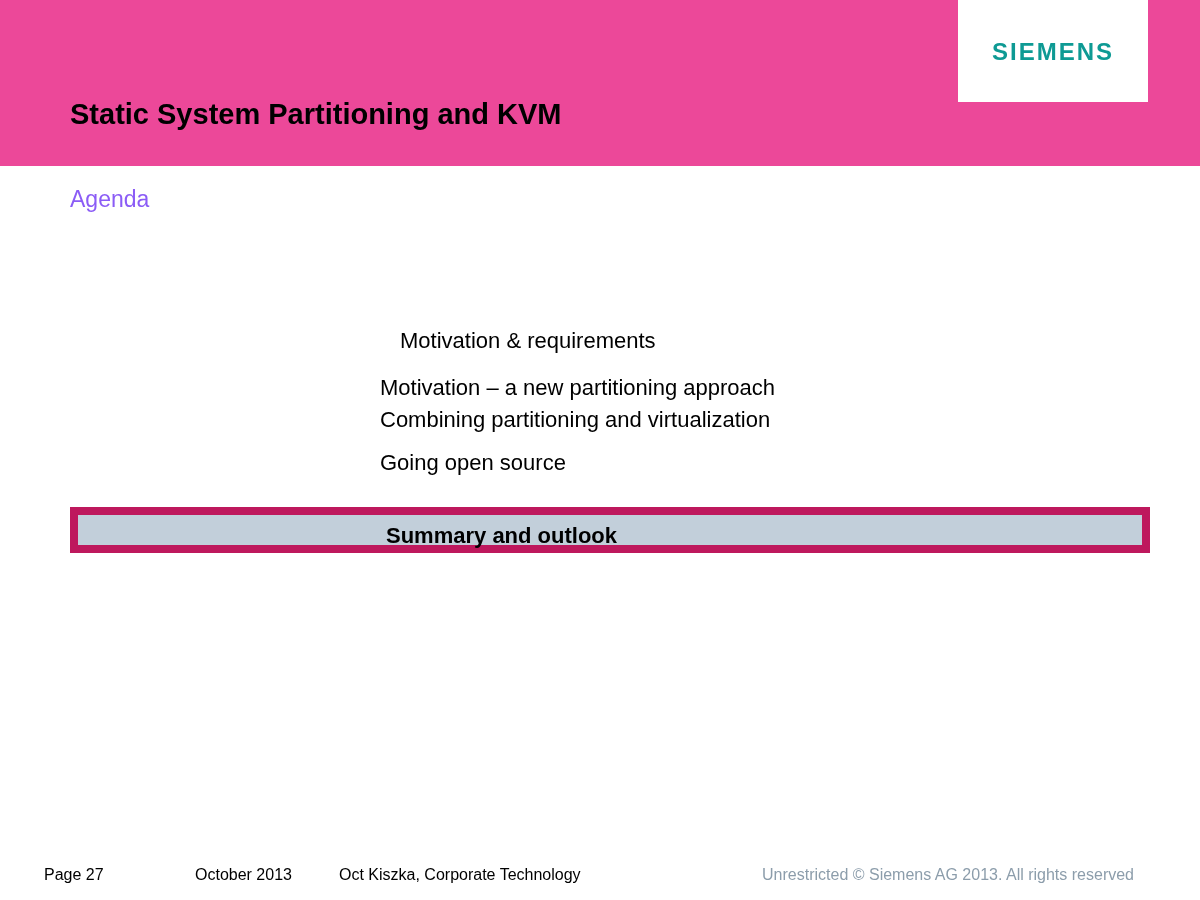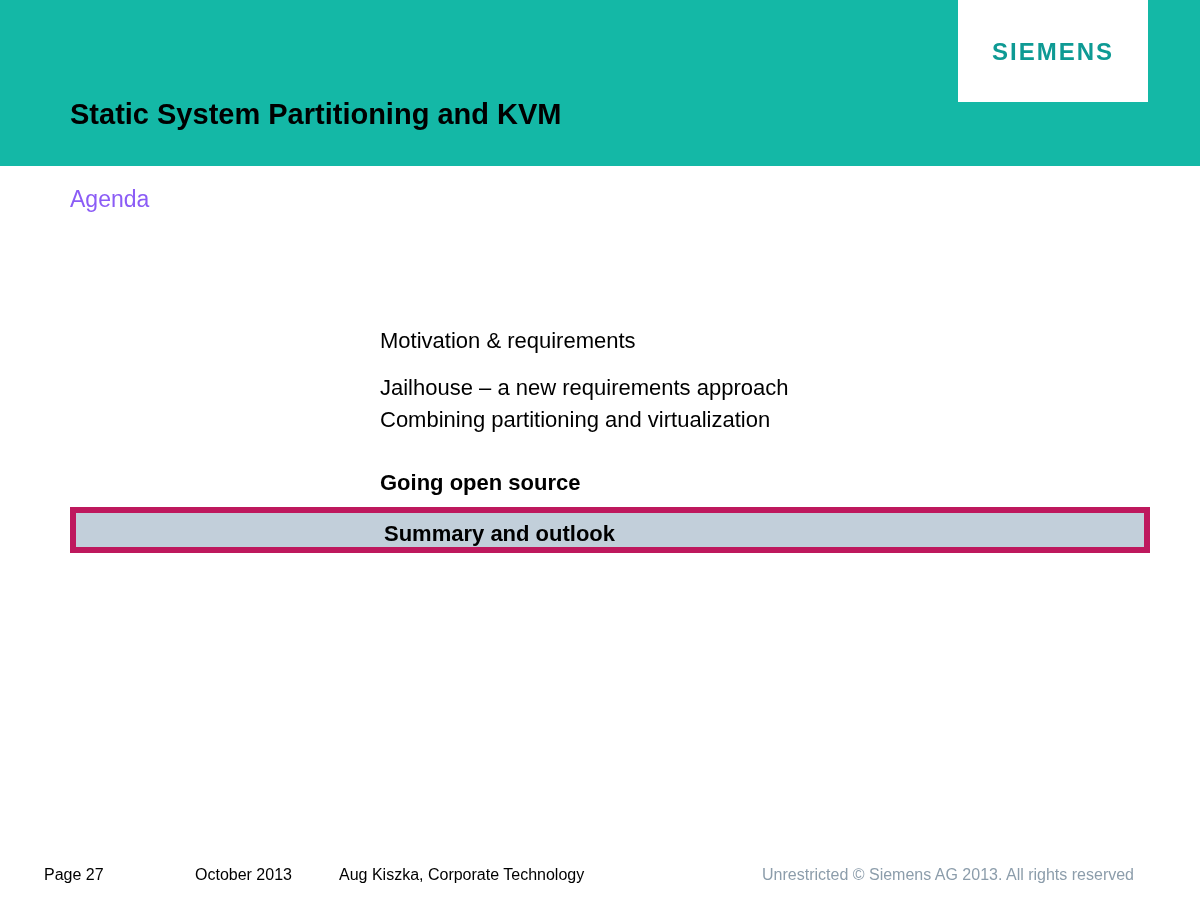--- a/index.html
+++ b/index.html
@@ -15,21 +15,21 @@
   .slide {
     position: absolute;
     left: 0; top: 0;
     width: 1200px; height: 900px;
     background: #ffffff;
   }
   .header-band {
     position: absolute;
     left: 0; top: 0;
     width: 1200px; height: 166px;
-    background: #14b8a6;
+    background: #ec4899;
   }
   .slide-title {
     position: absolute;
     left: 70px; top: 98px;
     font-size: 29px;
     font-weight: bold;
     color: #000000;
     letter-spacing: 0px;
     white-space: nowrap;
   }
@@ -62,31 +62,31 @@
     color: #8b5cf6;
     white-space: nowrap;
   }
   .agenda-item {
     position: absolute;
     left: 380px;
     font-size: 22px;
     color: #000000;
     white-space: nowrap;
   }
-  .agenda-item.i0 { top: 328px; }
+  .agenda-item.i0 { top: 328px; margin-left: 20px; }
   .agenda-item.i1 { top: 375px; }
   .agenda-item.i2 { top: 407px; }
-  .agenda-item.i3 { top: 470px; font-weight: bold; }
+  .agenda-item.i3 { top: 450px; }
   .agenda-highlight {
     position: absolute;
     left: 70px; top: 507px;
     width: 1080px; height: 46px;
     box-sizing: border-box;
     background: #c2cfda;
-    border: 6px solid #be185d;
+    border: 8px solid #be185d;
   }
   .agenda-highlight .label {
     position: absolute;
     left: 308px; top: 0;
     line-height: 42px;
     font-size: 22px;
     font-weight: bold;
     color: #000000;
     white-space: nowrap;
   }
@@ -116,26 +116,26 @@
   </div>
 
   <div class="logo-box">
     <div class="logo-text">SIEMENS</div>
   </div>
   <div class="logo-strip"></div>
 
   <div class="subtitle">Agenda</div>
 
   <div class="agenda-item i0">Motivation &amp; requirements</div>
-  <div class="agenda-item i1">Jailhouse – a new requirements approach</div>
+  <div class="agenda-item i1">Motivation – a new partitioning approach</div>
   <div class="agenda-item i2">Combining partitioning and virtualization</div>
   <div class="agenda-item i3">Going open source</div>
 
   <div class="agenda-highlight">
     <div class="label">Summary and outlook</div>
   </div>
 
   <div class="footer-item footer-page">Page 27</div>
   <div class="footer-item footer-date">October 2013</div>
-  <div class="footer-item footer-author">Aug Kiszka, Corporate Technology</div>
+  <div class="footer-item footer-author">Oct Kiszka, Corporate Technology</div>
   <div class="footer-item footer-rights">Unrestricted © Siemens AG 2013. All rights reserved</div>
 
 </div>
 
 </body></html>

